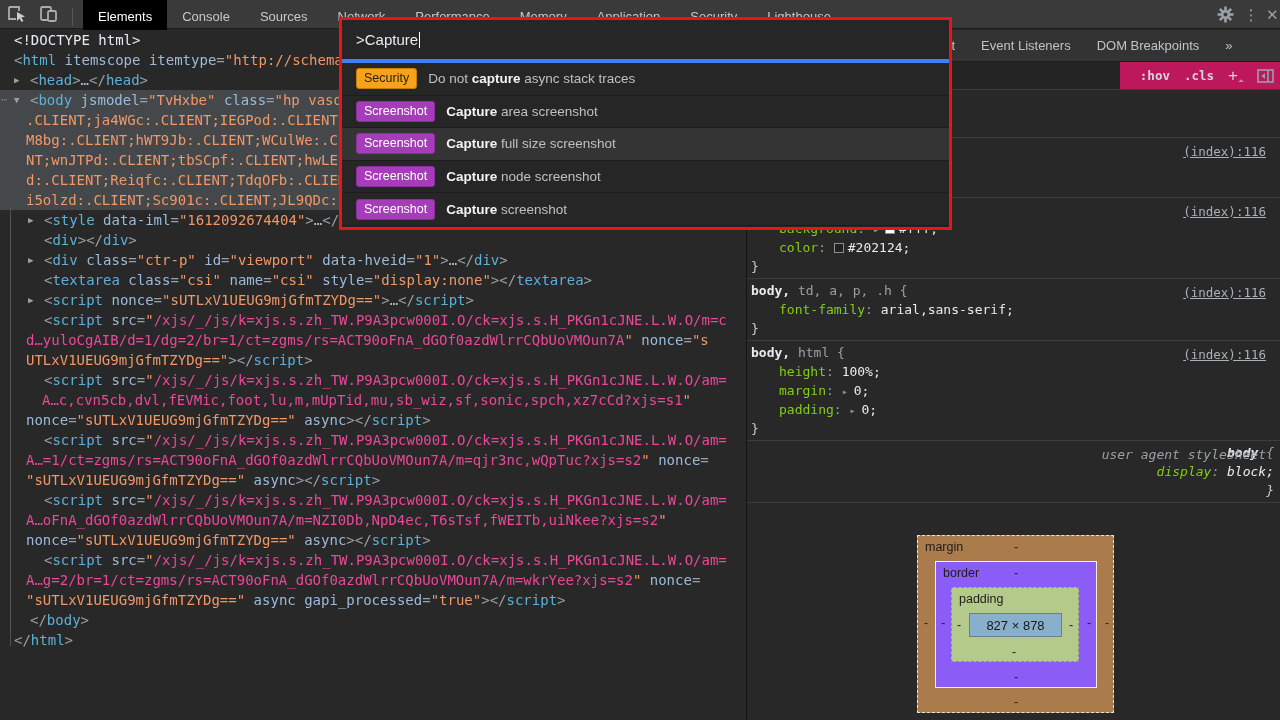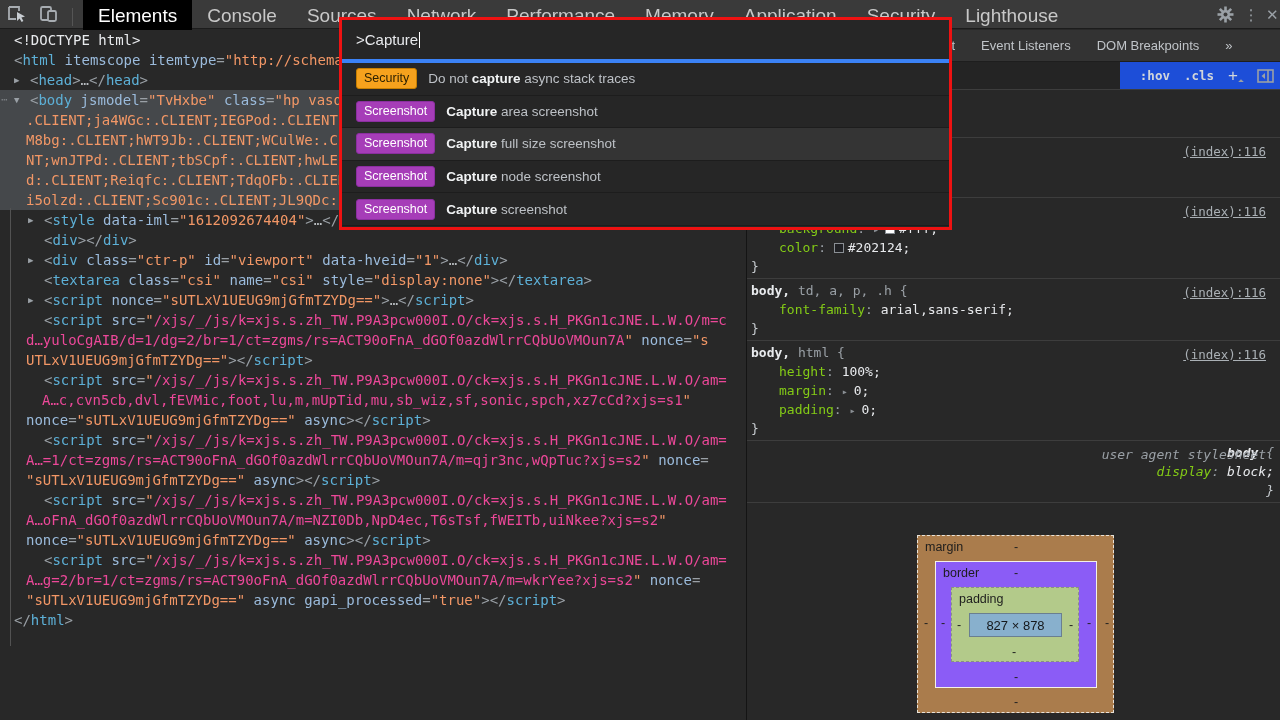--- a/index.html
+++ b/index.html
@@ -7,21 +7,21 @@
     font-family:"Liberation Sans", sans-serif; }
   #stage { position:relative; width:1280px; height:720px; background:#282828; }
 
   
   #topbar { position:absolute; left:0; top:0; width:1280px; height:29px;
     background:#3a3a3a; border-bottom:1px solid #1c1c1c; display:flex; align-items:stretch; }
   .tb-icons { display:flex; align-items:center; padding:0 6px; gap:10px; }
   .tb-icon { width:22px; height:20px; display:flex; align-items:center; justify-content:center; cursor:pointer; }
   .tb-sep { width:1px; height:18px; background:#555; margin:5px 4px 0 2px; }
   #main-tabs { display:flex; align-items:stretch; }
-  .tab { display:flex; align-items:center; padding:16px 15px; color:#c8c8c8; font-size:19px; cursor:pointer; white-space:nowrap; }
+  .tab { display:flex; align-items:center; padding:16px 15px; color:#c8c8c8; font-size:13px; cursor:pointer; white-space:nowrap; }
   .tab.active { background:#000; color:#fff; }
   .tb-right { position:absolute; right:0; top:0; height:29px; display:flex; align-items:center; gap:6px; padding-right:0; }
   .dots-icon { color:#9aa0a6; font-size:15px; width:18px; text-align:center; }
   .close-icon { color:#9aa0a6; font-size:15px; width:14px; overflow:hidden; }
 
   
   #left-panel { position:absolute; left:0; top:30px; width:746px; height:690px;
     background:#282828; overflow:hidden; font-family:"DejaVu Sans Mono", monospace; font-size:14px; }
   .dom-row { position:relative; height:20px; line-height:20px; white-space:nowrap; color:#e8eaed; }
   .dom-row.sel { background:#45484b; }
@@ -33,21 +33,21 @@
   #indent-guide { position:absolute; left:10px; top:178px; width:1px; height:438px; background:#525252; }
 
   
   #splitter { position:absolute; left:746px; top:30px; width:1px; height:690px; background:#141414; cursor:col-resize; }
 
   
   #right-panel { position:absolute; left:747px; top:30px; width:533px; height:690px; background:#282828; }
   #right-tabs { position:absolute; left:0; top:0; width:533px; height:32px; background:#333;
     border-bottom:1px solid #1e1e1e; display:flex; align-items:center; gap:26px; padding-left:169px; }
   .rtab { color:#c0c4c8; font-size:13px; white-space:nowrap; cursor:pointer; }
-  #filter-row { position:absolute; left:0; top:32px; width:533px; height:28px; background:#1d4ed8;
+  #filter-row { position:absolute; left:0; top:32px; width:533px; height:28px; background:#be185d;
     border-bottom:1px solid #3d3d3d; }
   #filter-input { position:absolute; left:0; top:0; width:373px; height:27px; background:#242424; }
   .style-btns { position:absolute; right:6px; top:0; height:27px; display:flex; align-items:center; gap:14px; }
   .sbtn { color:#d2d6da; font-family:"DejaVu Sans Mono", monospace; font-size:12.5px; font-weight:bold; cursor:pointer; }
   .plus-btn { position:relative; color:#d2d6da; font-size:17px; cursor:pointer; padding-right:5px; }
   .plus-btn:after { content:""; position:absolute; right:0; bottom:2px; border-left:4px solid transparent; border-top:4px solid #9aa0a6; transform:rotate(-45deg); }
 
   #css-sections { position:absolute; left:0; top:60px; width:533px; font-family:"DejaVu Sans Mono", monospace; font-size:13px; }
   .css-section { position:relative; border-bottom:1px solid #3d3d3d; padding:2px 6px 2px 4px; }
   .css-row { position:relative; height:19px; line-height:19px; white-space:nowrap; }
@@ -168,20 +168,21 @@
         <div class="dom-row" style="padding-left: 26px;"><span class="tk-a">nonce</span><span class="tk-p">=</span><span class="tk-v">"sUTLxV1UEUG9mjGfmTZYDg=="</span><span class="tk-w"> </span><span class="tk-a">async</span><span class="tk-p">&gt;&lt;/</span><span class="tk-t">script</span><span class="tk-p">&gt;</span></div>
         <div class="dom-row" style="padding-left: 44px;"><span class="tk-p">&lt;</span><span class="tk-t">script</span><span class="tk-w"> </span><span class="tk-a">src</span><span class="tk-p">=</span><span class="tk-v">"</span><span class="tk-l">/xjs/_/js/k=xjs.s.zh_TW.P9A3pcw000I.O/ck=xjs.s.H_PKGn1cJNE.L.W.O/am=</span></div>
         <div class="dom-row" style="padding-left: 26px;"><span class="tk-l">A…=1/ct=zgms/rs=ACT90oFnA_dGOf0azdWlrrCQbUoVMOun7A/m=qjr3nc,wQpTuc?xjs=s2</span><span class="tk-v">"</span><span class="tk-w"> </span><span class="tk-a">nonce</span><span class="tk-p">=</span></div>
         <div class="dom-row" style="padding-left: 26px;"><span class="tk-v">"sUTLxV1UEUG9mjGfmTZYDg=="</span><span class="tk-w"> </span><span class="tk-a">async</span><span class="tk-p">&gt;&lt;/</span><span class="tk-t">script</span><span class="tk-p">&gt;</span></div>
         <div class="dom-row" style="padding-left: 44px;"><span class="tk-p">&lt;</span><span class="tk-t">script</span><span class="tk-w"> </span><span class="tk-a">src</span><span class="tk-p">=</span><span class="tk-v">"</span><span class="tk-l">/xjs/_/js/k=xjs.s.zh_TW.P9A3pcw000I.O/ck=xjs.s.H_PKGn1cJNE.L.W.O/am=</span></div>
         <div class="dom-row" style="padding-left: 26px;"><span class="tk-l">A…oFnA_dGOf0azdWlrrCQbUoVMOun7A/m=NZI0Db,NpD4ec,T6sTsf,fWEITb,uiNkee?xjs=s2</span><span class="tk-v">"</span></div>
         <div class="dom-row" style="padding-left: 26px;"><span class="tk-a">nonce</span><span class="tk-p">=</span><span class="tk-v">"sUTLxV1UEUG9mjGfmTZYDg=="</span><span class="tk-w"> </span><span class="tk-a">async</span><span class="tk-p">&gt;&lt;/</span><span class="tk-t">script</span><span class="tk-p">&gt;</span></div>
         <div class="dom-row" style="padding-left: 44px;"><span class="tk-p">&lt;</span><span class="tk-t">script</span><span class="tk-w"> </span><span class="tk-a">src</span><span class="tk-p">=</span><span class="tk-v">"</span><span class="tk-l">/xjs/_/js/k=xjs.s.zh_TW.P9A3pcw000I.O/ck=xjs.s.H_PKGn1cJNE.L.W.O/am=</span></div>
         <div class="dom-row" style="padding-left: 26px;"><span class="tk-l">A…g=2/br=1/ct=zgms/rs=ACT90oFnA_dGOf0azdWlrrCQbUoVMOun7A/m=wkrYee?xjs=s2</span><span class="tk-v">"</span><span class="tk-w"> </span><span class="tk-a">nonce</span><span class="tk-p">=</span></div>
         <div class="dom-row" style="padding-left: 26px;"><span class="tk-v">"sUTLxV1UEUG9mjGfmTZYDg=="</span><span class="tk-w"> </span><span class="tk-a">async</span><span class="tk-w"> </span><span class="tk-a">gapi_processed</span><span class="tk-p">=</span><span class="tk-v">"true"</span><span class="tk-p">&gt;&lt;/</span><span class="tk-t">script</span><span class="tk-p">&gt;</span></div>
+        <div class="dom-row" style="padding-left: 30px;"><span class="tk-p">&lt;/</span><span class="tk-t">body</span><span class="tk-p">&gt;</span></div>
         <div class="dom-row" style="padding-left: 14px;"><span class="tk-p">&lt;/</span><span class="tk-t">html</span><span class="tk-p">&gt;</span></div>
       </div>
     <div id="indent-guide"></div>
   </div>
 
   <div id="splitter"></div>
 
   <div id="right-panel">
     <div id="right-tabs">
         <span class="rtab">Layout</span>

